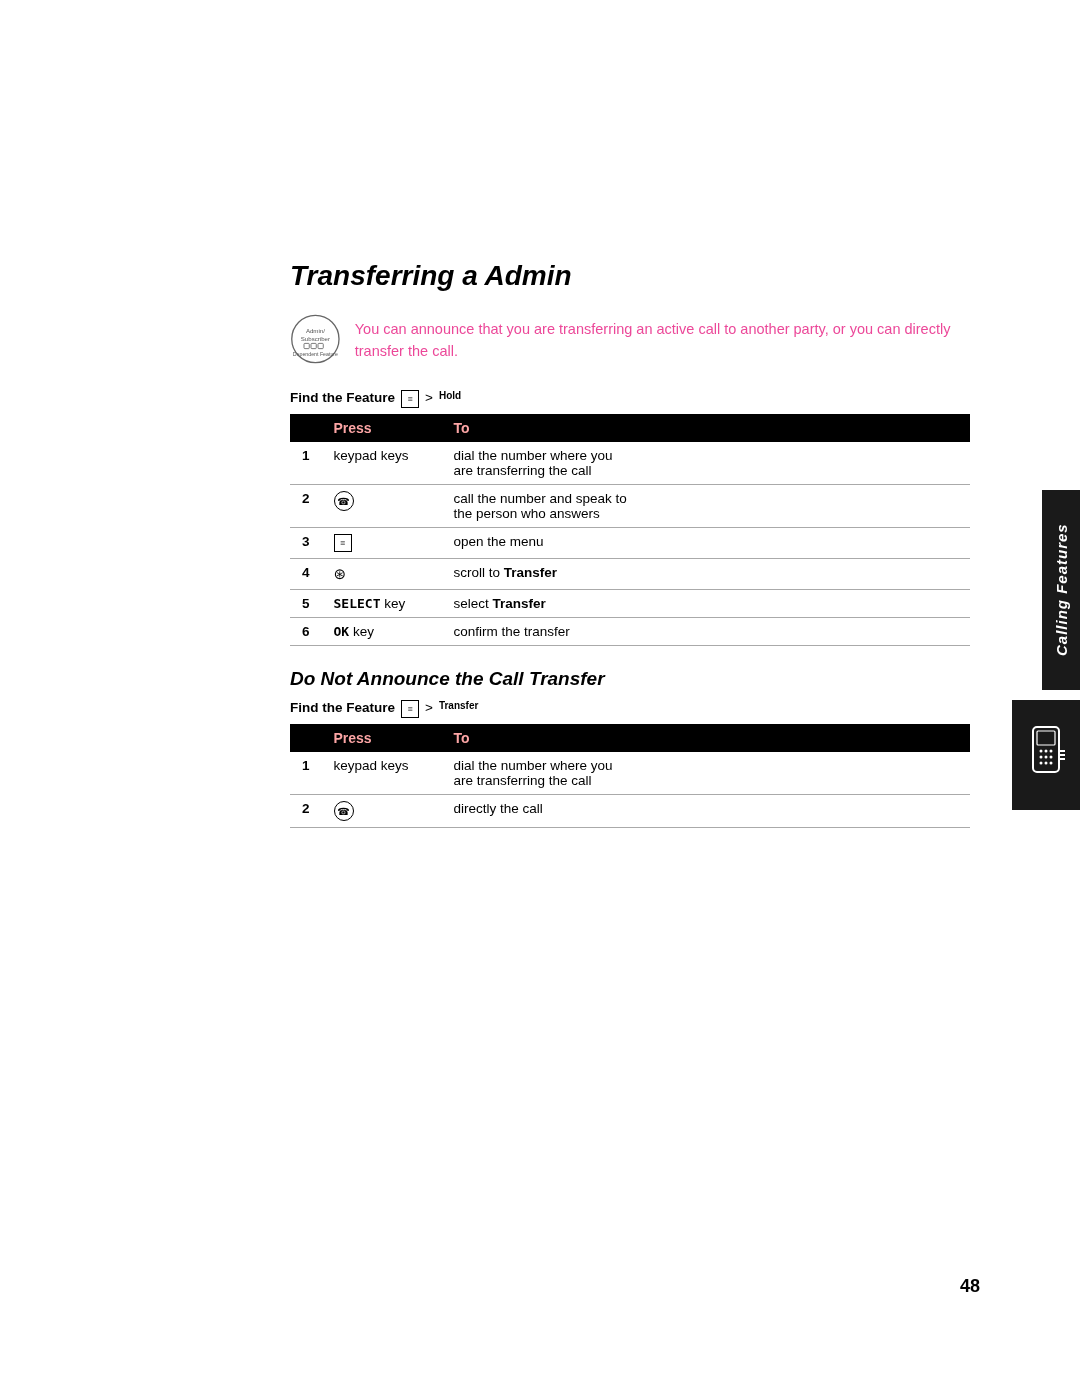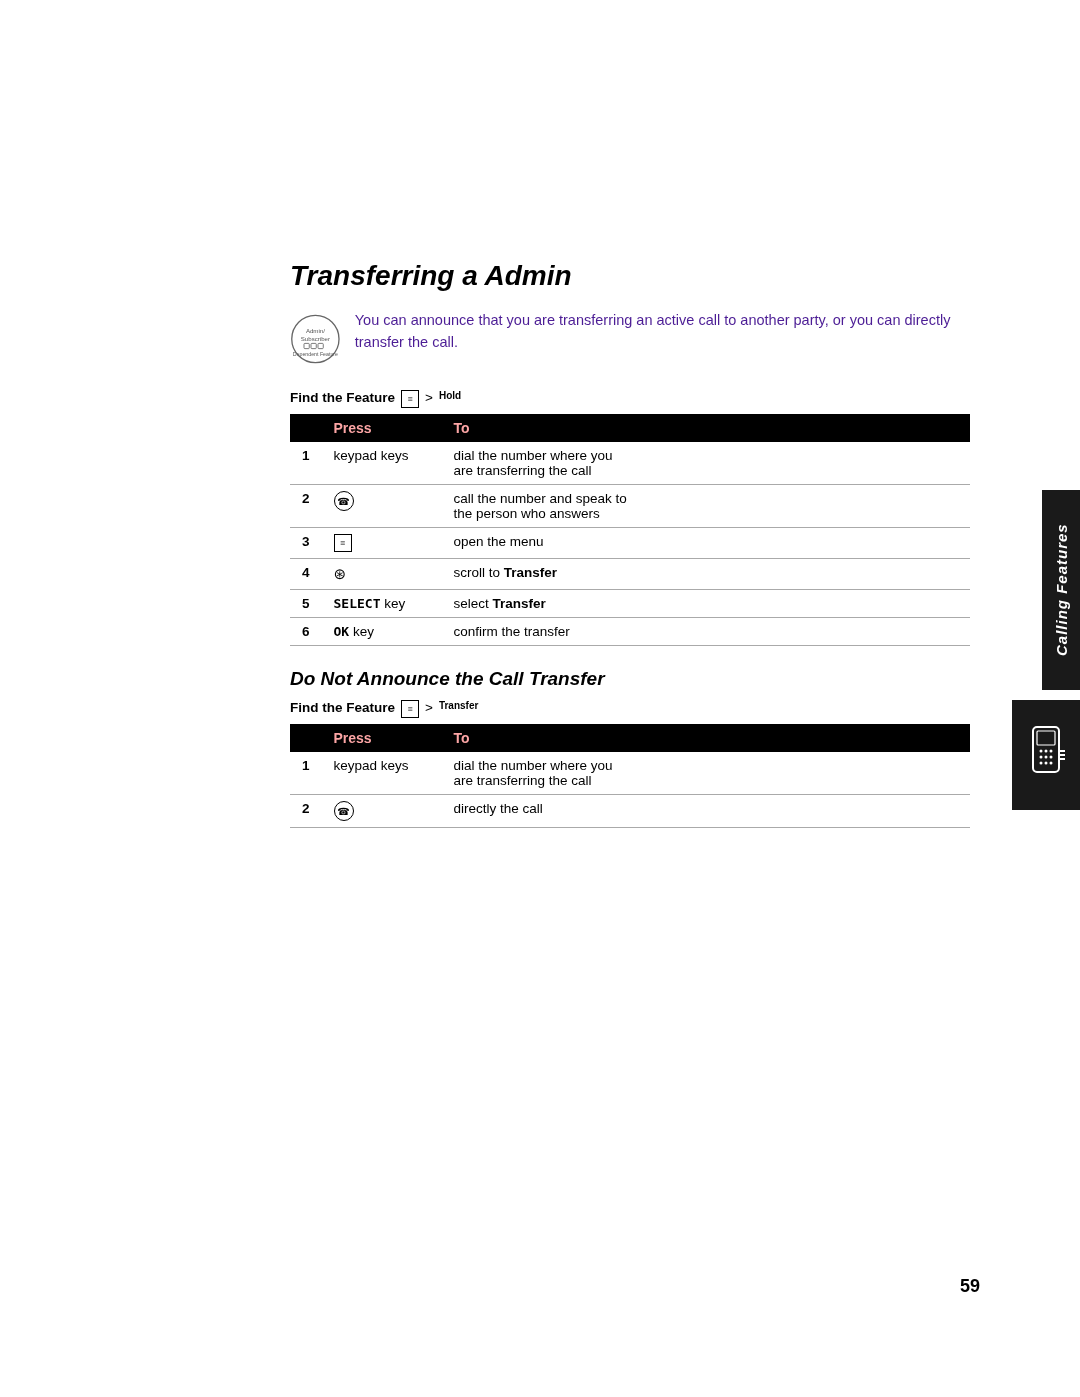--- a/index.html
+++ b/index.html
@@ -32,21 +32,22 @@
     }
     .intro-block {
       display: flex;
       align-items: flex-start;
       margin-bottom: 22px;
       gap: 14px;
     }
     .intro-text {
       font-size: 14.5px;
       line-height: 1.5;
-      color: #4c1d95;
+      color: #ec4899;
+      margin-top: 9px;
     }
     .section-heading {
       font-size: 19px;
       font-weight: bold;
       font-style: italic;
       margin-bottom: 10px;
       color: #000;
     }
     .find-feature-row {
       display: flex;
@@ -316,15 +317,15 @@
       <circle cx="16" cy="38" r="1.5" fill="#fff"></circle>
       <circle cx="21" cy="38" r="1.5" fill="#fff"></circle>
       <circle cx="26" cy="38" r="1.5" fill="#fff"></circle>
 
       <line x1="34" y1="26" x2="40" y2="26" stroke="#fff" stroke-width="2"></line>
       <line x1="34" y1="30" x2="40" y2="30" stroke="#fff" stroke-width="2"></line>
       <line x1="34" y1="34" x2="40" y2="34" stroke="#fff" stroke-width="2"></line>
     </svg>
   </div>
 
-  <div class="page-number">59</div>
+  <div class="page-number">48</div>
 
 </div>
 
 </body></html>

